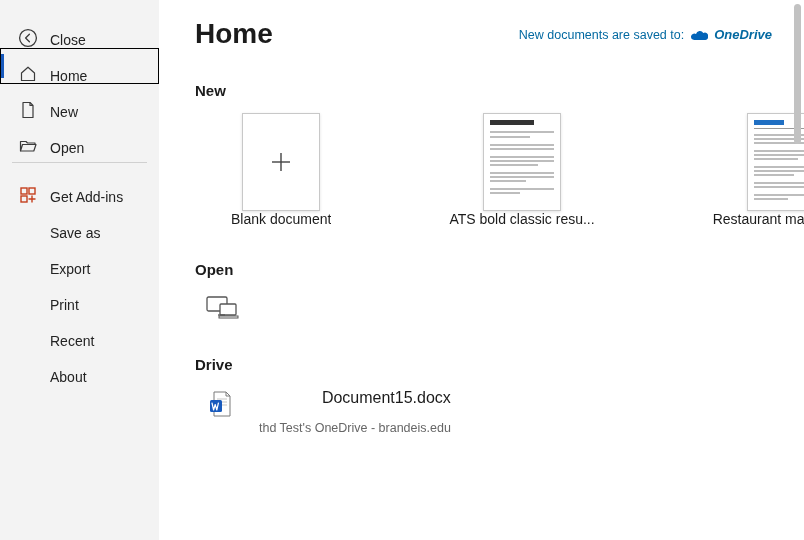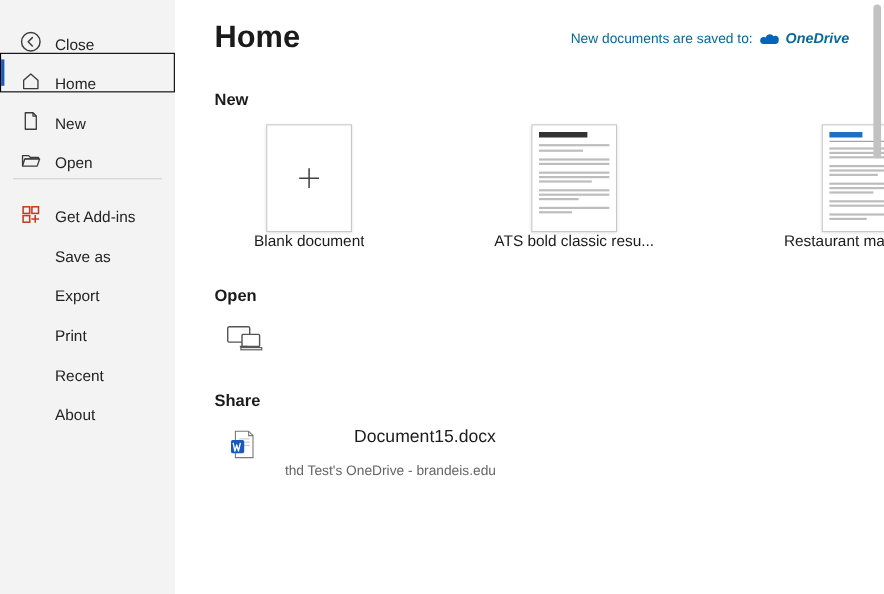--- a/index.html
+++ b/index.html
@@ -310,21 +310,21 @@
       <span class="open-device-icon">
         <svg width="34" height="28" viewBox="0 0 34 28" fill="none">
           <rect x="2" y="3" width="20" height="14" rx="1.5" stroke="#555" stroke-width="1.3"></rect>
           <rect x="15" y="10" width="16" height="11" rx="1" stroke="#555" stroke-width="1.3" fill="#fff"></rect>
           <path d="M13 21 h7" stroke="#555" stroke-width="1.3"></path>
           <rect x="14" y="22" width="19" height="2" stroke="#555" stroke-width="1" fill="none"></rect>
         </svg>
       </span>
     </div>
 
-    <h2 class="section-heading tight">Share</h2>
+    <h2 class="section-heading tight">Drive</h2>
 
     <div class="recent-item">
       <span class="word-file-ic">
         <svg width="30" height="30" viewBox="0 0 30 30">
           <path d="M9 3 H21 L25 7 V27 H9 Z" fill="#fff" stroke="#7a7a7a" stroke-width="1"></path>
           <path d="M21 3 V7 H25" fill="none" stroke="#7a7a7a" stroke-width="1"></path>
           <line x1="12" y1="10" x2="22" y2="10" stroke="#cfcfcf" stroke-width="1.2"></line>
           <line x1="12" y1="13" x2="22" y2="13" stroke="#cfcfcf" stroke-width="1.2"></line>
           <line x1="12" y1="16" x2="22" y2="16" stroke="#cfcfcf" stroke-width="1.2"></line>
           <rect x="5" y="11" width="12" height="12" rx="1.5" fill="#185abd"></rect>

